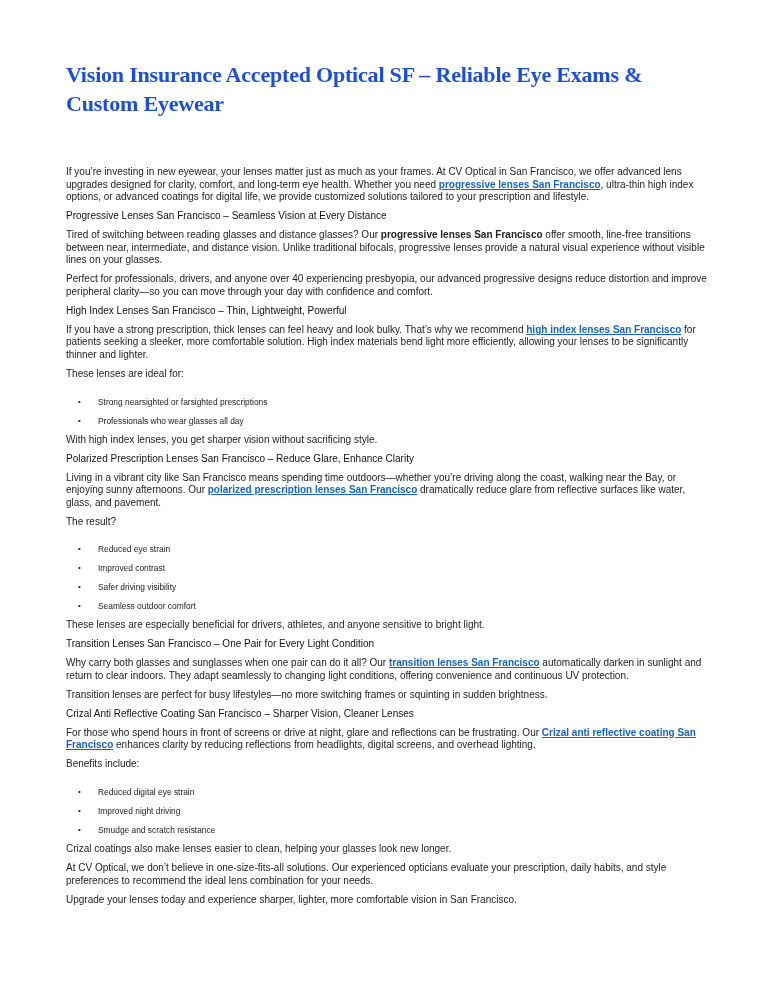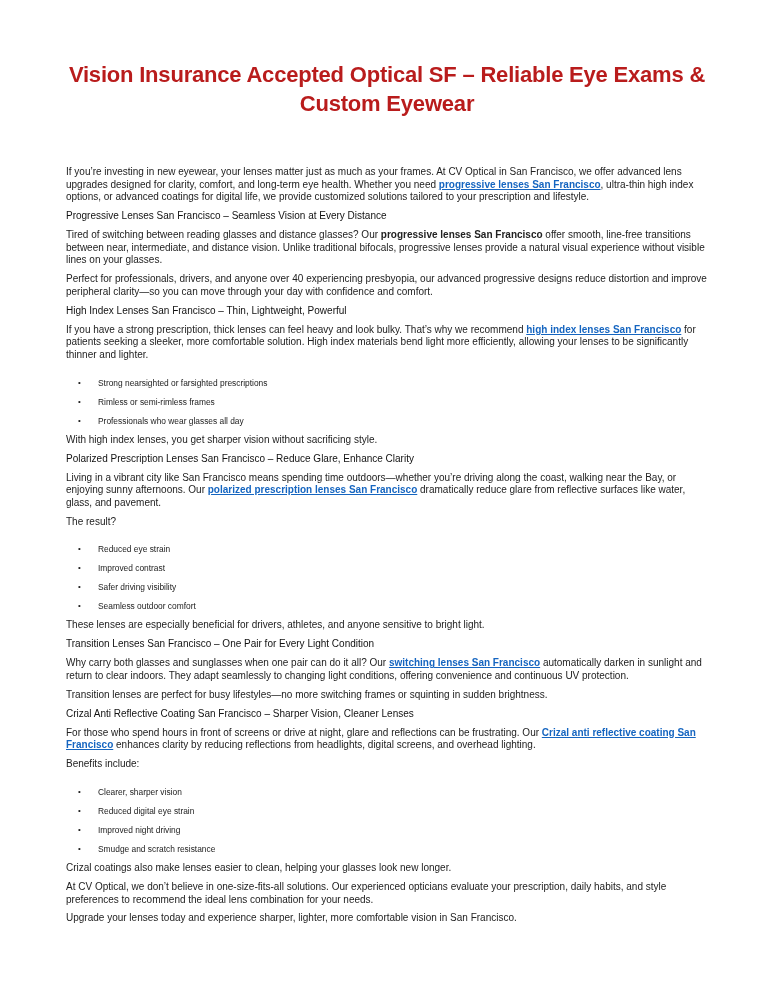--- a/index.html
+++ b/index.html
@@ -1,18 +1,18 @@
 <!DOCTYPE html>
 <html><head>
 <meta charset="utf-8">
 <style>
   html, body { margin: 0; padding: 0; background: #ffffff; }
   body { width: 768px; height: 994px; position: relative; overflow: hidden; color: #1a1a1a; font-family: "Liberation Sans", sans-serif; }
   .page { position: absolute; left: 66px; top: 60px; width: 642px; }
-  h1 { font-family: Liberation Sans, sans-serif; font-weight: bold; font-size: 22px; line-height: 29px; margin: 0 0 48px 0; color: #b91c1c; letter-spacing: -0.2px; text-align: center; }
+  h1 { font-family: Liberation Serif, serif; font-weight: bold; font-size: 22px; line-height: 29px; margin: 0 0 48px 0; color: #1d4ed8; letter-spacing: -0.2px; }
   p { font-size: 10px; line-height: 12.6px; margin: 0 0 6.4px 0; color: #222; }
   p.h { font-weight: normal; color: #111; }
   a { color: #1565c0; font-weight: bold; text-decoration: underline; }
   ul { list-style: none; margin: 15px 0 6px 0; padding: 0; }
   ul li { font-size: 8.4px; line-height: 12.6px; margin: 0 0 6.4px 0; padding-left: 32px; position: relative; color: #222; }
   ul li::before { content: "\2022"; position: absolute; left: 12px; top: 0; font-size: 8px; }
 </style>
 </head>
 <body>
 
@@ -20,47 +20,46 @@
   <h1>Vision Insurance Accepted Optical SF – Reliable Eye Exams &amp; Custom Eyewear</h1>
 
   <p><span>If you’re investing in new eyewear, your lenses matter just as much as your frames. At CV Optical in San Francisco, we offer advanced lens upgrades designed for clarity, comfort, and long-term eye health. Whether you need </span><a>progressive lenses San Francisco</a><span>, ultra-thin high index options, or advanced coatings for digital life, we provide customized solutions tailored to your prescription and lifestyle.</span></p>
 
   <p class="h">Progressive Lenses San Francisco – Seamless Vision at Every Distance</p>
   <p><span>Tired of switching between reading glasses and distance glasses? Our </span><b>progressive lenses San Francisco</b><span> offer smooth, line-free transitions between near, intermediate, and distance vision. Unlike traditional bifocals, progressive lenses provide a natural visual experience without visible lines on your glasses.</span></p>
   <p>Perfect for professionals, drivers, and anyone over 40 experiencing presbyopia, our advanced progressive designs reduce distortion and improve peripheral clarity—so you can move through your day with confidence and comfort.</p>
 
   <p class="h">High Index Lenses San Francisco – Thin, Lightweight, Powerful</p>
   <p><span>If you have a strong prescription, thick lenses can feel heavy and look bulky. That’s why we recommend </span><a>high index lenses San Francisco</a><span> for patients seeking a sleeker, more comfortable solution. High index materials bend light more efficiently, allowing your lenses to be significantly thinner and lighter.</span></p>
+  <p>These lenses are ideal for:</p>
   <ul>
     <li>Strong nearsighted or farsighted prescriptions</li>
-    <li>Rimless or semi-rimless frames</li>
     <li>Professionals who wear glasses all day</li>
   </ul>
   <p>With high index lenses, you get sharper vision without sacrificing style.</p>
 
   <p class="h">Polarized Prescription Lenses San Francisco – Reduce Glare, Enhance Clarity</p>
   <p><span>Living in a vibrant city like San Francisco means spending time outdoors—whether you’re driving along the coast, walking near the Bay, or enjoying sunny afternoons. Our </span><a>polarized prescription lenses San Francisco</a><span> dramatically reduce glare from reflective surfaces like water, glass, and pavement.</span></p>
   <p>The result?</p>
   <ul>
     <li>Reduced eye strain</li>
     <li>Improved contrast</li>
     <li>Safer driving visibility</li>
     <li>Seamless outdoor comfort</li>
   </ul>
   <p>These lenses are especially beneficial for drivers, athletes, and anyone sensitive to bright light.</p>
 
   <p class="h">Transition Lenses San Francisco – One Pair for Every Light Condition</p>
-  <p><span>Why carry both glasses and sunglasses when one pair can do it all? Our </span><a>switching lenses San Francisco</a><span> automatically darken in sunlight and return to clear indoors. They adapt seamlessly to changing light conditions, offering convenience and continuous UV protection.</span></p>
+  <p><span>Why carry both glasses and sunglasses when one pair can do it all? Our </span><a>transition lenses San Francisco</a><span> automatically darken in sunlight and return to clear indoors. They adapt seamlessly to changing light conditions, offering convenience and continuous UV protection.</span></p>
   <p>Transition lenses are perfect for busy lifestyles—no more switching frames or squinting in sudden brightness.</p>
 
   <p class="h">Crizal Anti Reflective Coating San Francisco – Sharper Vision, Cleaner Lenses</p>
   <p><span>For those who spend hours in front of screens or drive at night, glare and reflections can be frustrating. Our </span><a>Crizal anti reflective coating San Francisco</a><span> enhances clarity by reducing reflections from headlights, digital screens, and overhead lighting.</span></p>
   <p>Benefits include:</p>
   <ul>
-    <li>Clearer, sharper vision</li>
     <li>Reduced digital eye strain</li>
     <li>Improved night driving</li>
     <li>Smudge and scratch resistance</li>
   </ul>
   <p>Crizal coatings also make lenses easier to clean, helping your glasses look new longer.</p>
 
   <p>At CV Optical, we don’t believe in one-size-fits-all solutions. Our experienced opticians evaluate your prescription, daily habits, and style preferences to recommend the ideal lens combination for your needs.</p>
   <p>Upgrade your lenses today and experience sharper, lighter, more comfortable vision in San Francisco.</p>
 </div>
 

